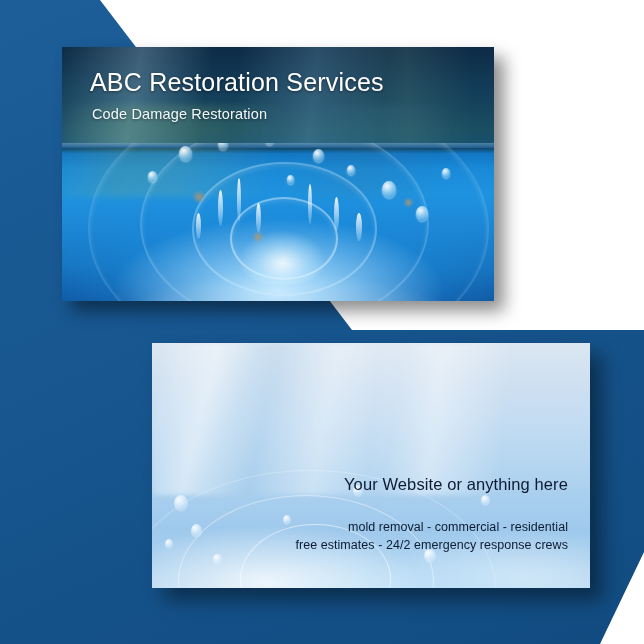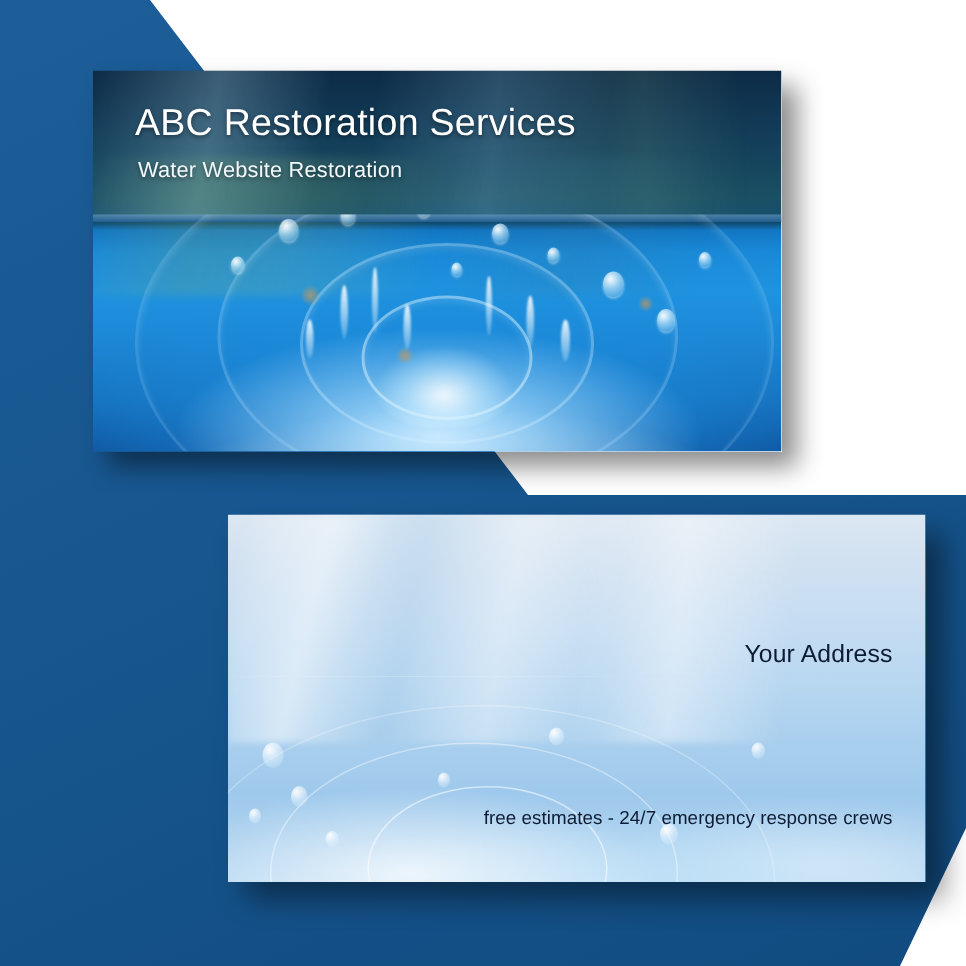--- a/index.html
+++ b/index.html
@@ -16,21 +16,21 @@
       100px 0,
       352px 330px,
       644px 330px,
       644px 552px,
       600px 644px,
       0 644px
     );
   }
 
   
-  .card{position:absolute;overflow:hidden;padding-left:27px;}
+  .card{position:absolute;overflow:hidden;}
 
   
   #front-card{
     left:62px;top:47px;width:432px;height:254px;
     box-shadow:10px 10px 16px rgba(0,0,0,.45);
   }
   .front-bg{
     position:absolute;inset:0;
     background:
       radial-gradient(110% 70% at 52% 118%, rgba(255,255,255,.55) 0%, rgba(255,255,255,0) 42%),
@@ -217,21 +217,21 @@
       <div class="drop" style="left:52%;top:20%;width:7px;height:9px;"></div>
       <div class="drop" style="left:88%;top:16%;width:8px;height:10px;"></div>
 
       <div class="tint-amber" style="left:30%;top:30%;width:14px;height:14px;"></div>
       <div class="tint-amber" style="left:44%;top:56%;width:12px;height:12px;"></div>
       <div class="tint-amber" style="left:79%;top:34%;width:11px;height:11px;"></div>
     </div>
 
     <div class="front-text">
       <h1 id="company-name">ABC Restoration Services</h1>
-      <div id="tagline">Water Website Restoration</div>
+      <div id="tagline">Code Damage Restoration</div>
     </div>
   </div>
 
   <div class="card" id="back-card">
     <div class="back-bg"></div>
     <div class="back-waves"></div>
     <div class="back-splash"></div>
 
     <div class="back-ripple br2"></div>
     <div class="back-ripple br1"></div>
@@ -243,24 +243,25 @@
     <div class="back-drop" style="left:3%;top:80%;width:8px;height:10px;"></div>
     <div class="back-drop" style="left:46%;top:58%;width:10px;height:12px;"></div>
     <div class="back-drop" style="left:30%;top:70%;width:8px;height:10px;"></div>
     <div class="back-drop" style="left:62%;top:84%;width:12px;height:14px;"></div>
     <div class="back-drop" style="left:75%;top:62%;width:9px;height:11px;"></div>
 
     <div class="back-text">
 
 
       <div id="address">
-        <span class="ln">Your Address</span>
       </div>
 
+      <div id="website">Your Website or anything here</div>
 
       <div id="services">
-        <span class="ln">free estimates - 24/7 emergency response crews</span>
+        <span class="ln">mold removal - commercial - residential</span>
+        <span class="ln">free estimates - 24/2 emergency response crews</span>
       </div>
 
     </div>
   </div>
 
 </div>
 
 </body></html>

